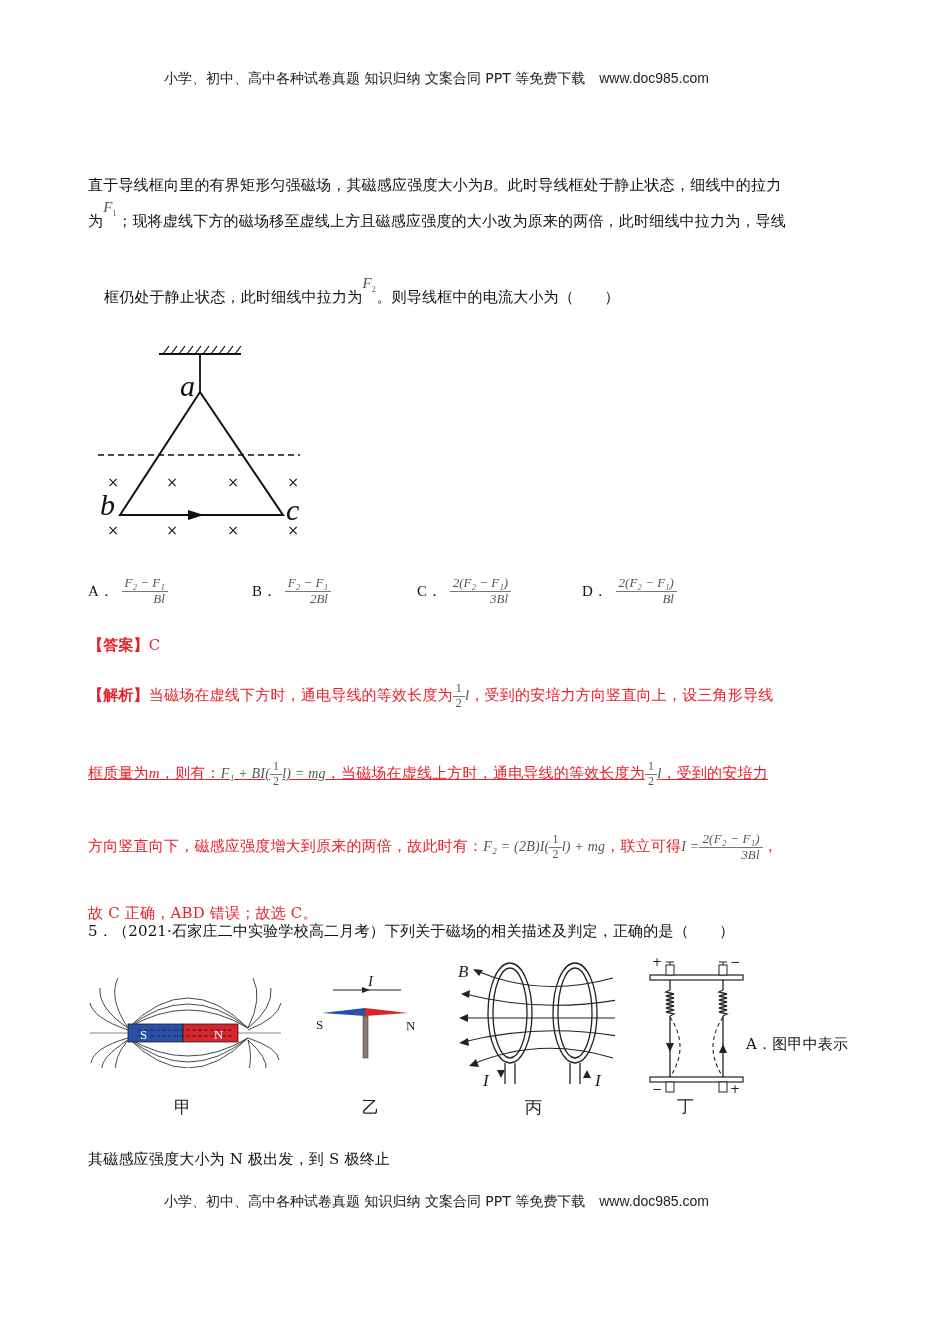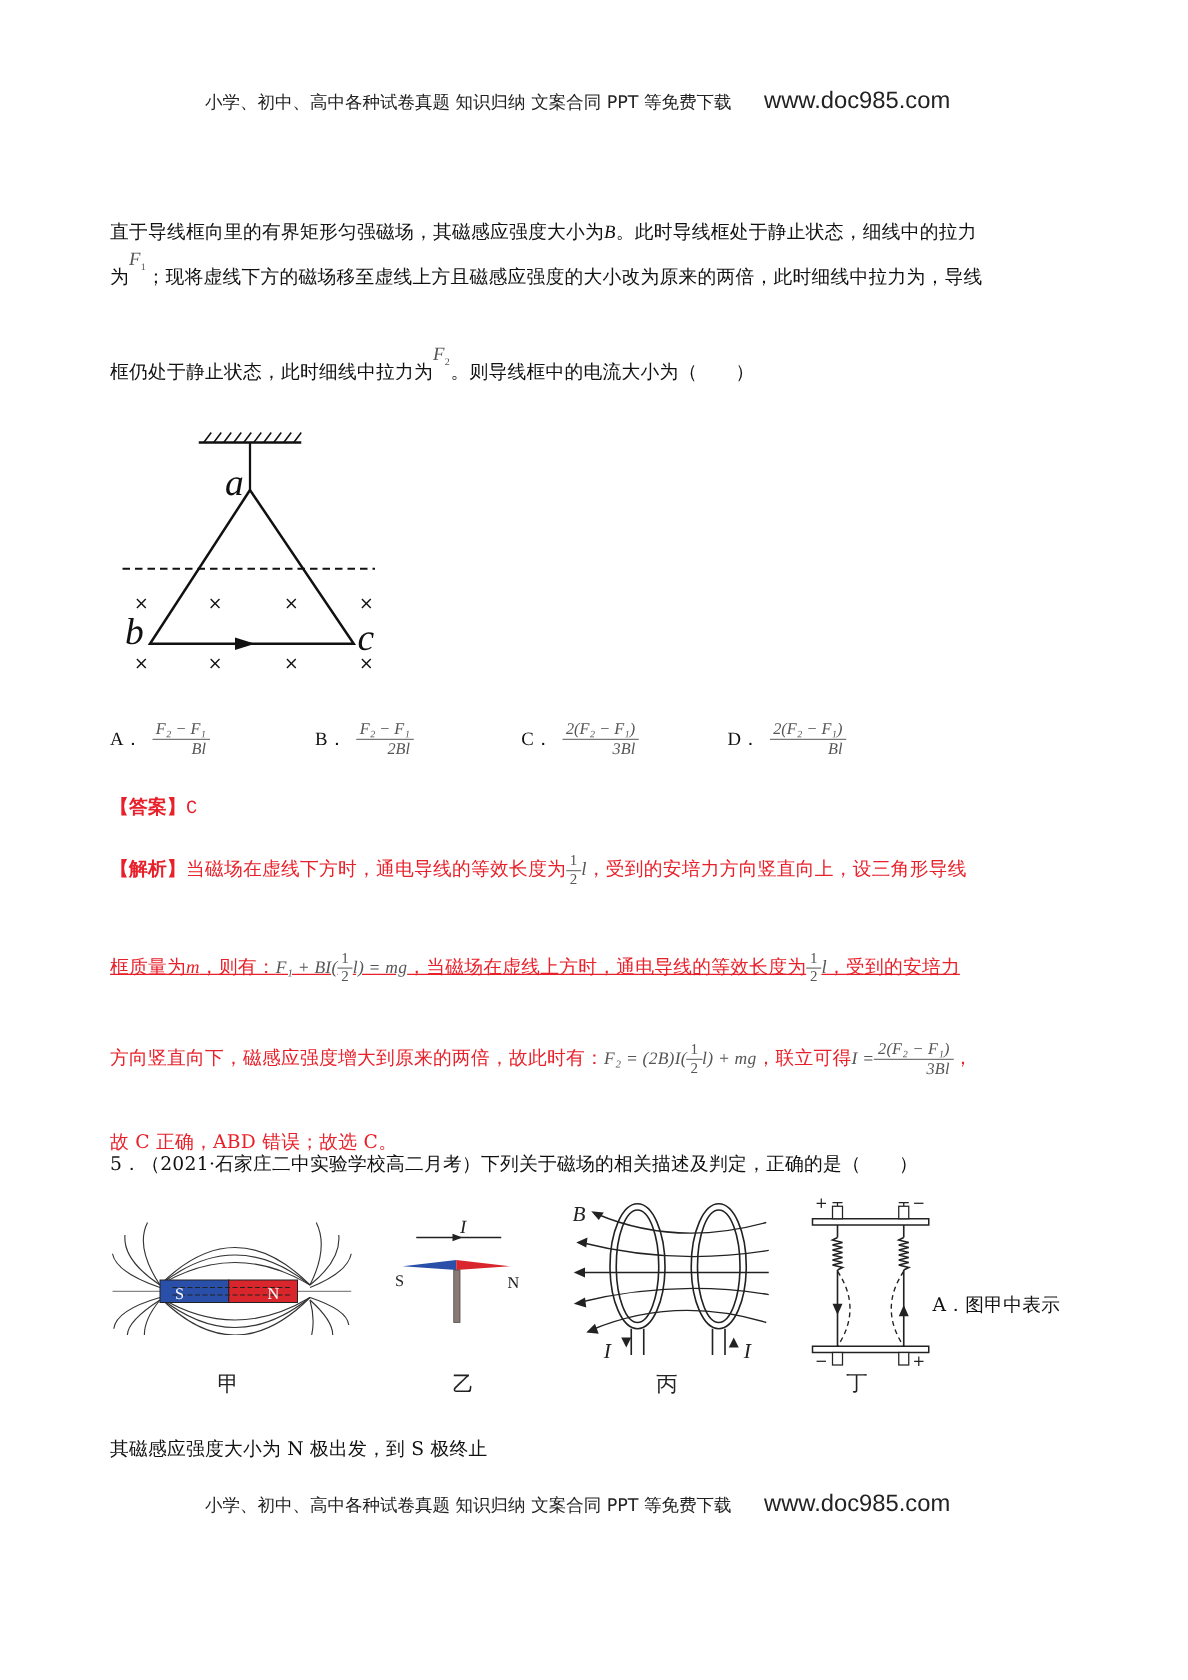--- a/index.html
+++ b/index.html
@@ -1,23 +1,23 @@
 <!DOCTYPE html>
 <html><head>
 <meta charset="utf-8">
 <style>
   html, body { margin: 0; padding: 0; background: #fff; }
   body { width: 950px; height: 1344px; position: relative; overflow: hidden;
          font-family: "DejaVu Serif", "Liberation Serif", serif; color: #111; }
   .abs { position: absolute; }
   .hdr { font-family: "DejaVu Sans", "Liberation Sans", sans-serif; font-size: 14px; color: #222; white-space: nowrap; }
-  .hdr .url { margin-left: 26px; font-family: "Liberation Sans", sans-serif; font-size: 19px; }
+  .hdr .url { margin-left: 14px; font-family: "Liberation Sans", sans-serif; font-size: 14px; }
   .line { font-size: 15px; white-space: nowrap; letter-spacing: 0.2px; }
   .red { color: #e8202a; }
-  .bold { font-weight: bold; font-family: Liberation Mono, monospace; }
+  .bold { font-weight: bold; }
   .math { font-family: "Liberation Serif", serif; font-style: italic; color: #555; }
   .mathr { font-family: "Liberation Serif", serif; color: #555; }
   .frac { display: inline-block; vertical-align: middle; text-align: right; font-family: "Liberation Serif", serif; color: #555; font-size: 13px; line-height: 1.15; }
   .frac .num { display: block; border-bottom: 1px solid #777; padding: 0 3px; }
   .frac .den { display: block; padding: 0 3px; font-style: italic; }
   .sub { font-size: 8px; vertical-align: sub; }
   .opt { font-size: 15px; font-family: "Liberation Serif", serif; }
   .cap { font-size: 17px; font-family: "DejaVu Sans", sans-serif; color: #222; }
 </style>
 </head>
@@ -28,21 +28,21 @@
 </div>
 
 <div class="abs line" style="left:88px; top:148px;margin-top:28px;">
   <span>直于导线框向里的有界矩形匀强磁场，其磁感应强度大小为</span><span class="math" style="color:#111">B</span><span>。此时导线框处于静止状态，细线中的拉力</span>
 </div>
 
 <div class="abs line" style="left:88px; top:212px;">
   <span>为</span><span style="display:inline-block; position:relative; top:-14px; width:14px;"><span class="math">F</span><span class="mathr sub">1</span></span><span>；现将虚线下方的磁场移至虚线上方且磁感应强度的大小改为原来的两倍，此时细线中拉力为，导线</span>
 </div>
 
-<div class="abs line" style="left:88px; top:288px;">
+<div class="abs line" style="left:104px; top:288px;">
   <span>框仍处于静止状态，此时细线中拉力为</span><span style="display:inline-block; position:relative; top:-14px; width:14px;"><span class="math">F</span><span class="mathr sub">2</span></span><span>。则导线框中的电流大小为（　　）</span>
 </div>
 
 <div class="abs" style="left:88px; top:338px; width:230px; height:210px;">
   <svg width="230" height="210" viewBox="0 0 230 210">
 
     <line x1="71" y1="16" x2="153" y2="16" stroke="#111" stroke-width="2"></line>
     <g stroke="#111" stroke-width="1.2">
       <line x1="75" y1="16" x2="81" y2="8"></line>
         <line x1="83" y1="16" x2="89" y2="8"></line>

